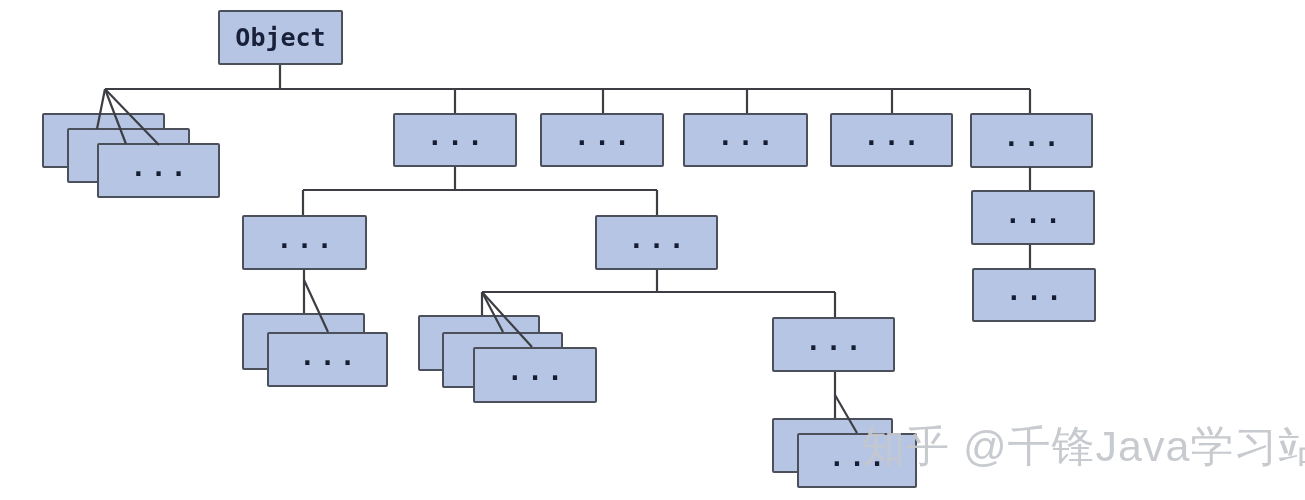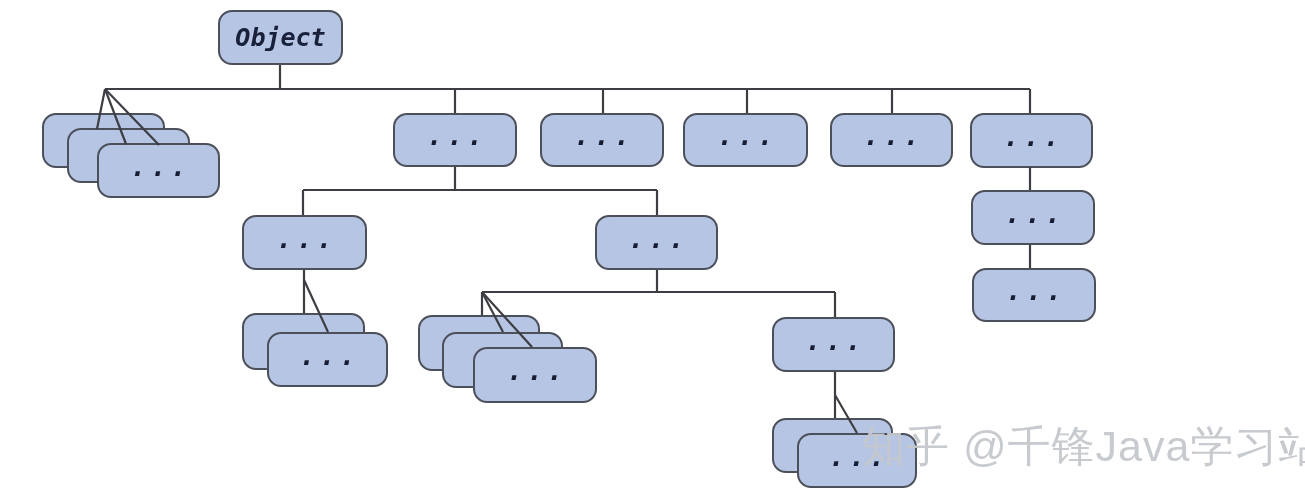--- a/index.html
+++ b/index.html
@@ -7,26 +7,25 @@
     position:relative;
     width:1305px;height:500px;
     background:#ffffff;
     overflow:hidden;
     font-family:"Liberation Sans", sans-serif;
   }
   .node{
     position:absolute;
     background:#b6c5e3;
     border:2px solid #4c505a;
-    border-radius:14px;
+    border-radius:2px;
     box-sizing:border-box;
     display:flex;
     align-items:center;
     justify-content:center;
-    font-style:italic;
   }
   .lbl-class{
     font-family:"DejaVu Sans Mono","Liberation Mono",monospace;
     font-weight:bold;
     font-size:25px;
     color:#18203a;
   }
   .lbl-dots{
     font-family:"DejaVu Sans", sans-serif;
     font-weight:bold;

